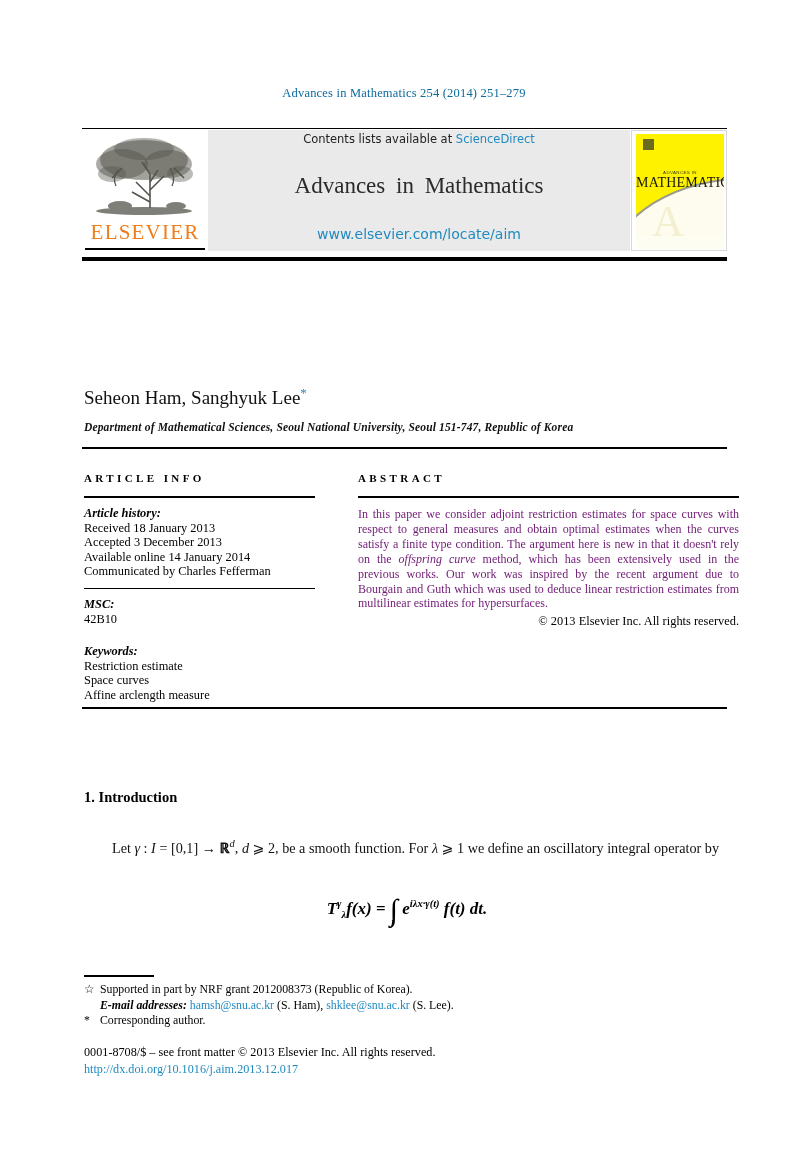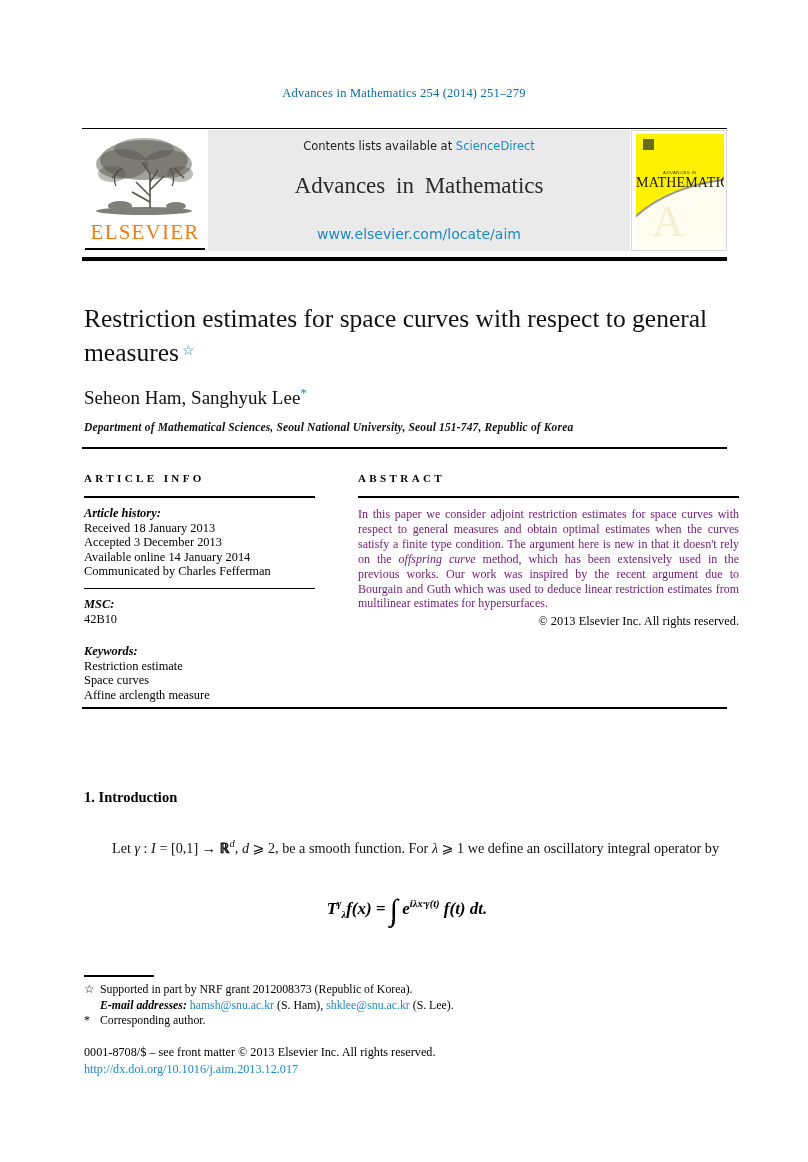--- a/index.html
+++ b/index.html
@@ -91,21 +91,21 @@
     position: absolute;
     left: 126px;
     top: 2px;
     width: 422px;
     height: 121px;
     background: #eaeaea;
   }
   .banner-contents {
     position: absolute;
     left: 0;
-    top: 9px;
+    top: 2px;
     width: 422px;
     text-align: center;
     font-family: "DejaVu Sans", sans-serif;
     font-size: 11.5px;
     color: #222;
   }
   .banner-contents .sd {
     color: #1f8ac0;
   }
   .banner-journal {
@@ -470,23 +470,20 @@
         </svg>
         <div class="cover-bigA">A</div>
         <div class="cover-mark"></div>
         <div class="cover-sub">ADVANCES IN</div>
         <div class="cover-title">MATHEMATICS</div>
       </div>
     </div>
   </div>
   <div class="masthead-rule-bottom"></div>
 
-  <div class="title">
-    <span>Restriction estimates for space curves with respect to general measures</span><span class="star">☆</span>
-  </div>
 
   <div class="authors">
     <span>Seheon Ham, Sanghyuk Lee</span><span class="asterisk">*</span>
   </div>
 
   <div class="affiliation">Department of Mathematical Sciences, Seoul National University, Seoul 151-747, Republic of Korea</div>
 
   <div class="rule-thin-1"></div>
 
   <div class="info-col">

